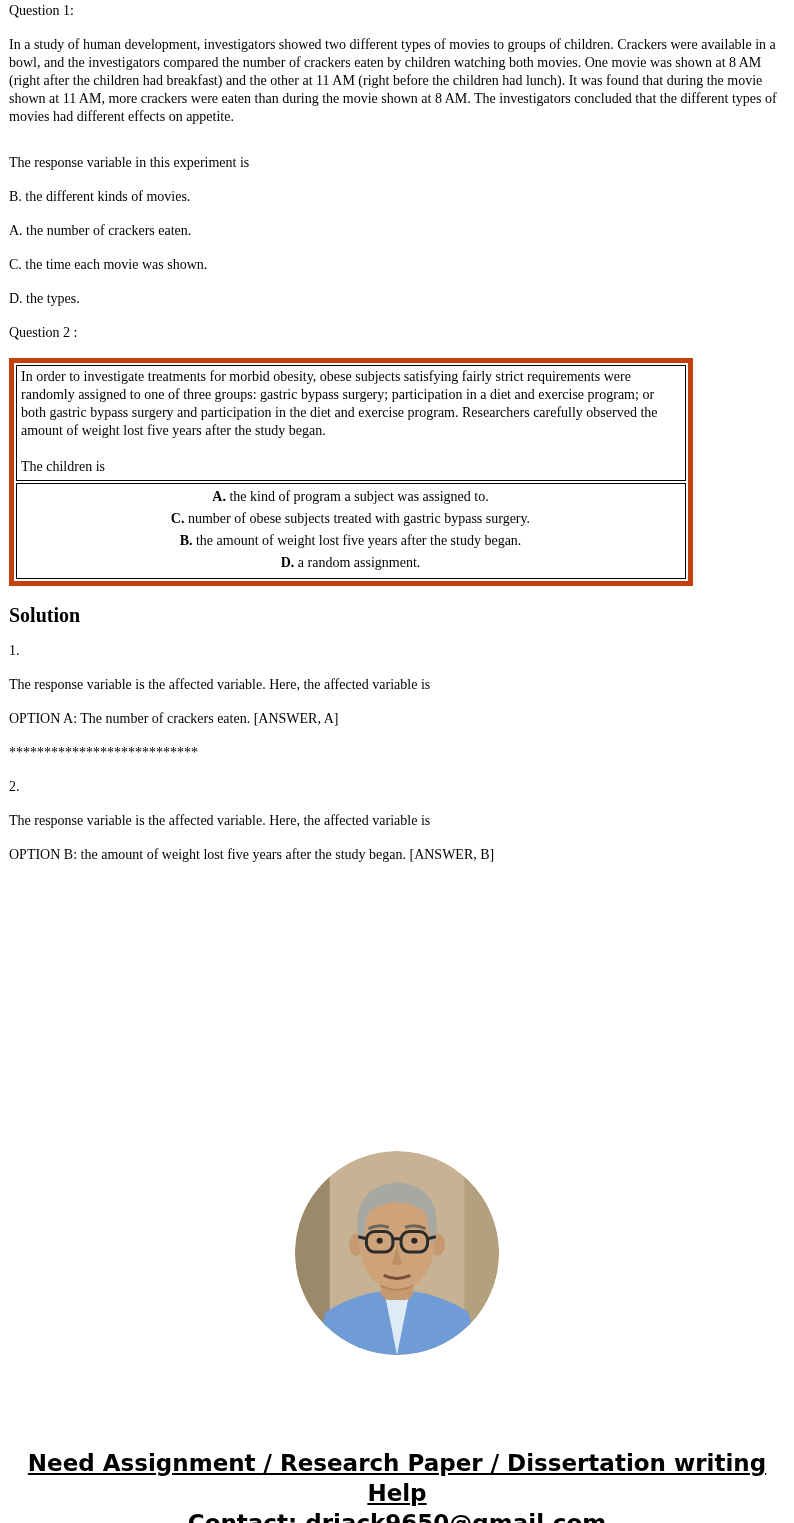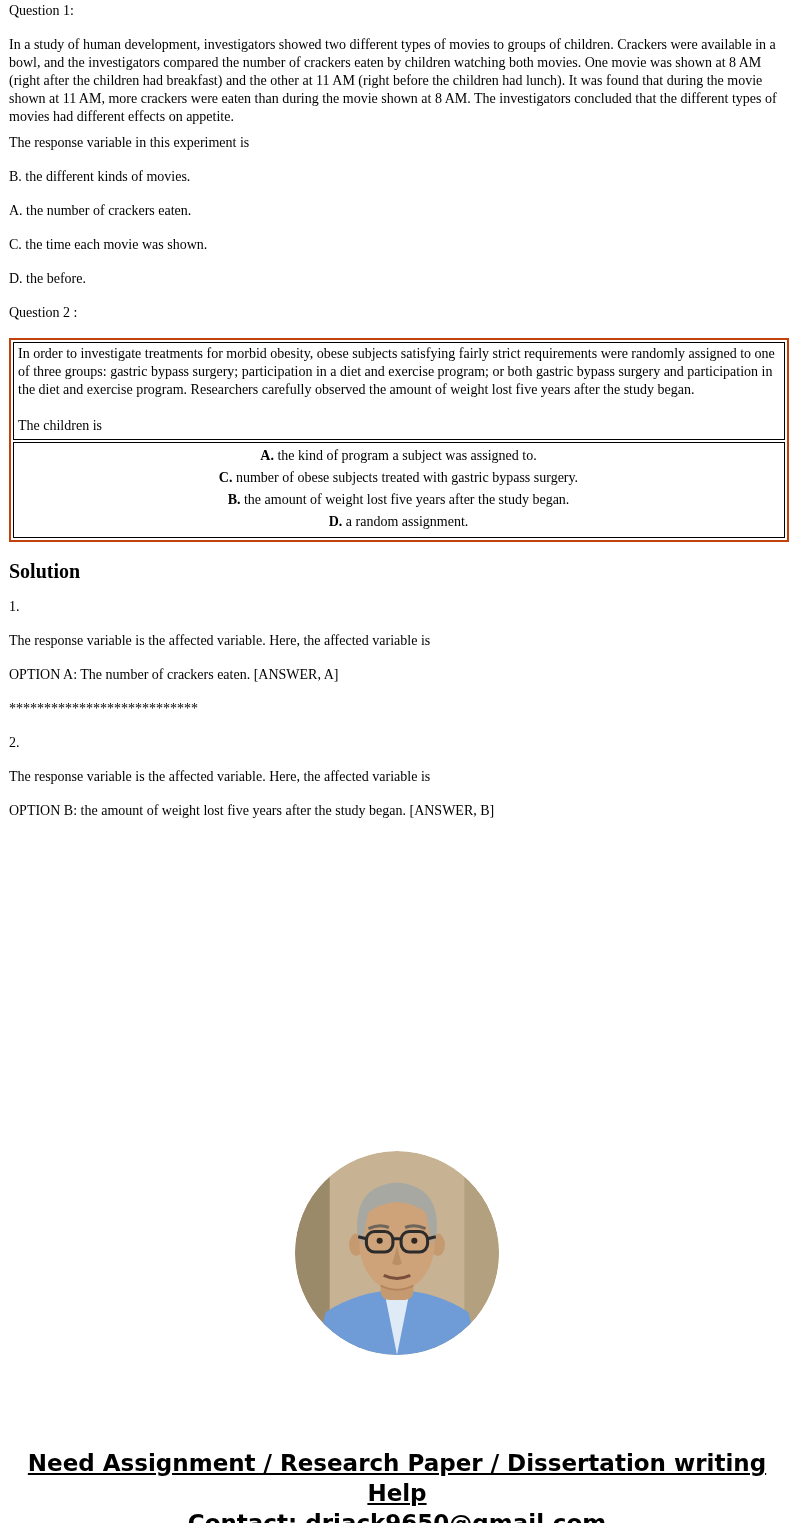--- a/index.html
+++ b/index.html
@@ -6,28 +6,28 @@
   html, body { margin: 0; padding: 0; background: #ffffff; }
   body {
     width: 794px; height: 1523px;
     font-family: "Liberation Serif", serif;
     font-size: 14px; color: #000000;
     position: relative; overflow: hidden;
   }
   .page { padding: 2px 8px 0 9px; position: relative; height: 100%; }
   p { margin: 0 0 16px 0; line-height: 18px; }
   .q-heading { margin-bottom: 16px; }
-  .q-paragraph { margin-bottom: 8px; }
+  .q-paragraph { margin-bottom: 28px; }
   .option-line { margin-bottom: 16px; }
 
   .outer-box {
-    border: 2px solid #c2410c;
+    border: 5px solid #c2410c;
     padding: 2px;
     margin: 6px 0 10px 0;
-    width: 780px;
+    width: 684px;
   }
   .inner-box {
     border: 1px solid #000;
     padding: 2px 5px 4px 4px;
     line-height: 18px;
   }
   .inner-box + .inner-box { margin-top: 2px; text-align: center; }
   .box-prompt { margin-top: 18px; }
   .options-box .opt { line-height: 22px; }
   .opt b { font-weight: bold; }
@@ -62,21 +62,21 @@
 
   <p class="q-heading">Question 1:</p>
 
   <p class="q-paragraph">In a study of human development, investigators showed two different types of movies to groups of children. Crackers were available in a bowl, and the investigators compared the number of crackers eaten by children watching both movies. One movie was shown at 8 AM (right after the children had breakfast) and the other at 11 AM (right before the children had lunch). It was found that during the movie shown at 11 AM, more crackers were eaten than during the movie shown at 8 AM. The investigators concluded that the different types of movies had different effects on appetite.</p>
 
   <p>The response variable in this experiment is</p>
 
   <p class="option-line">B. the different kinds of movies.</p>
   <p class="option-line">A. the number of crackers eaten.</p>
   <p class="option-line">C. the time each movie was shown.</p>
-  <p class="option-line">D. the before.</p>
+  <p class="option-line">D. the types.</p>
 
   <p class="q-heading">Question 2 :</p>
 
   <div class="outer-box">
     <div class="inner-box">
       <div>In order to investigate treatments for morbid obesity, obese subjects satisfying fairly strict requirements were randomly assigned to one of three groups: gastric bypass surgery; participation in a diet and exercise program; or both gastric bypass surgery and participation in the diet and exercise program. Researchers carefully observed the amount of weight lost five years after the study began.</div>
       <div class="box-prompt">The children is</div>
     </div>
     <div class="inner-box options-box">
       <div class="opt"><b>A.</b> <span>the kind of program a subject was assigned to.</span></div>

